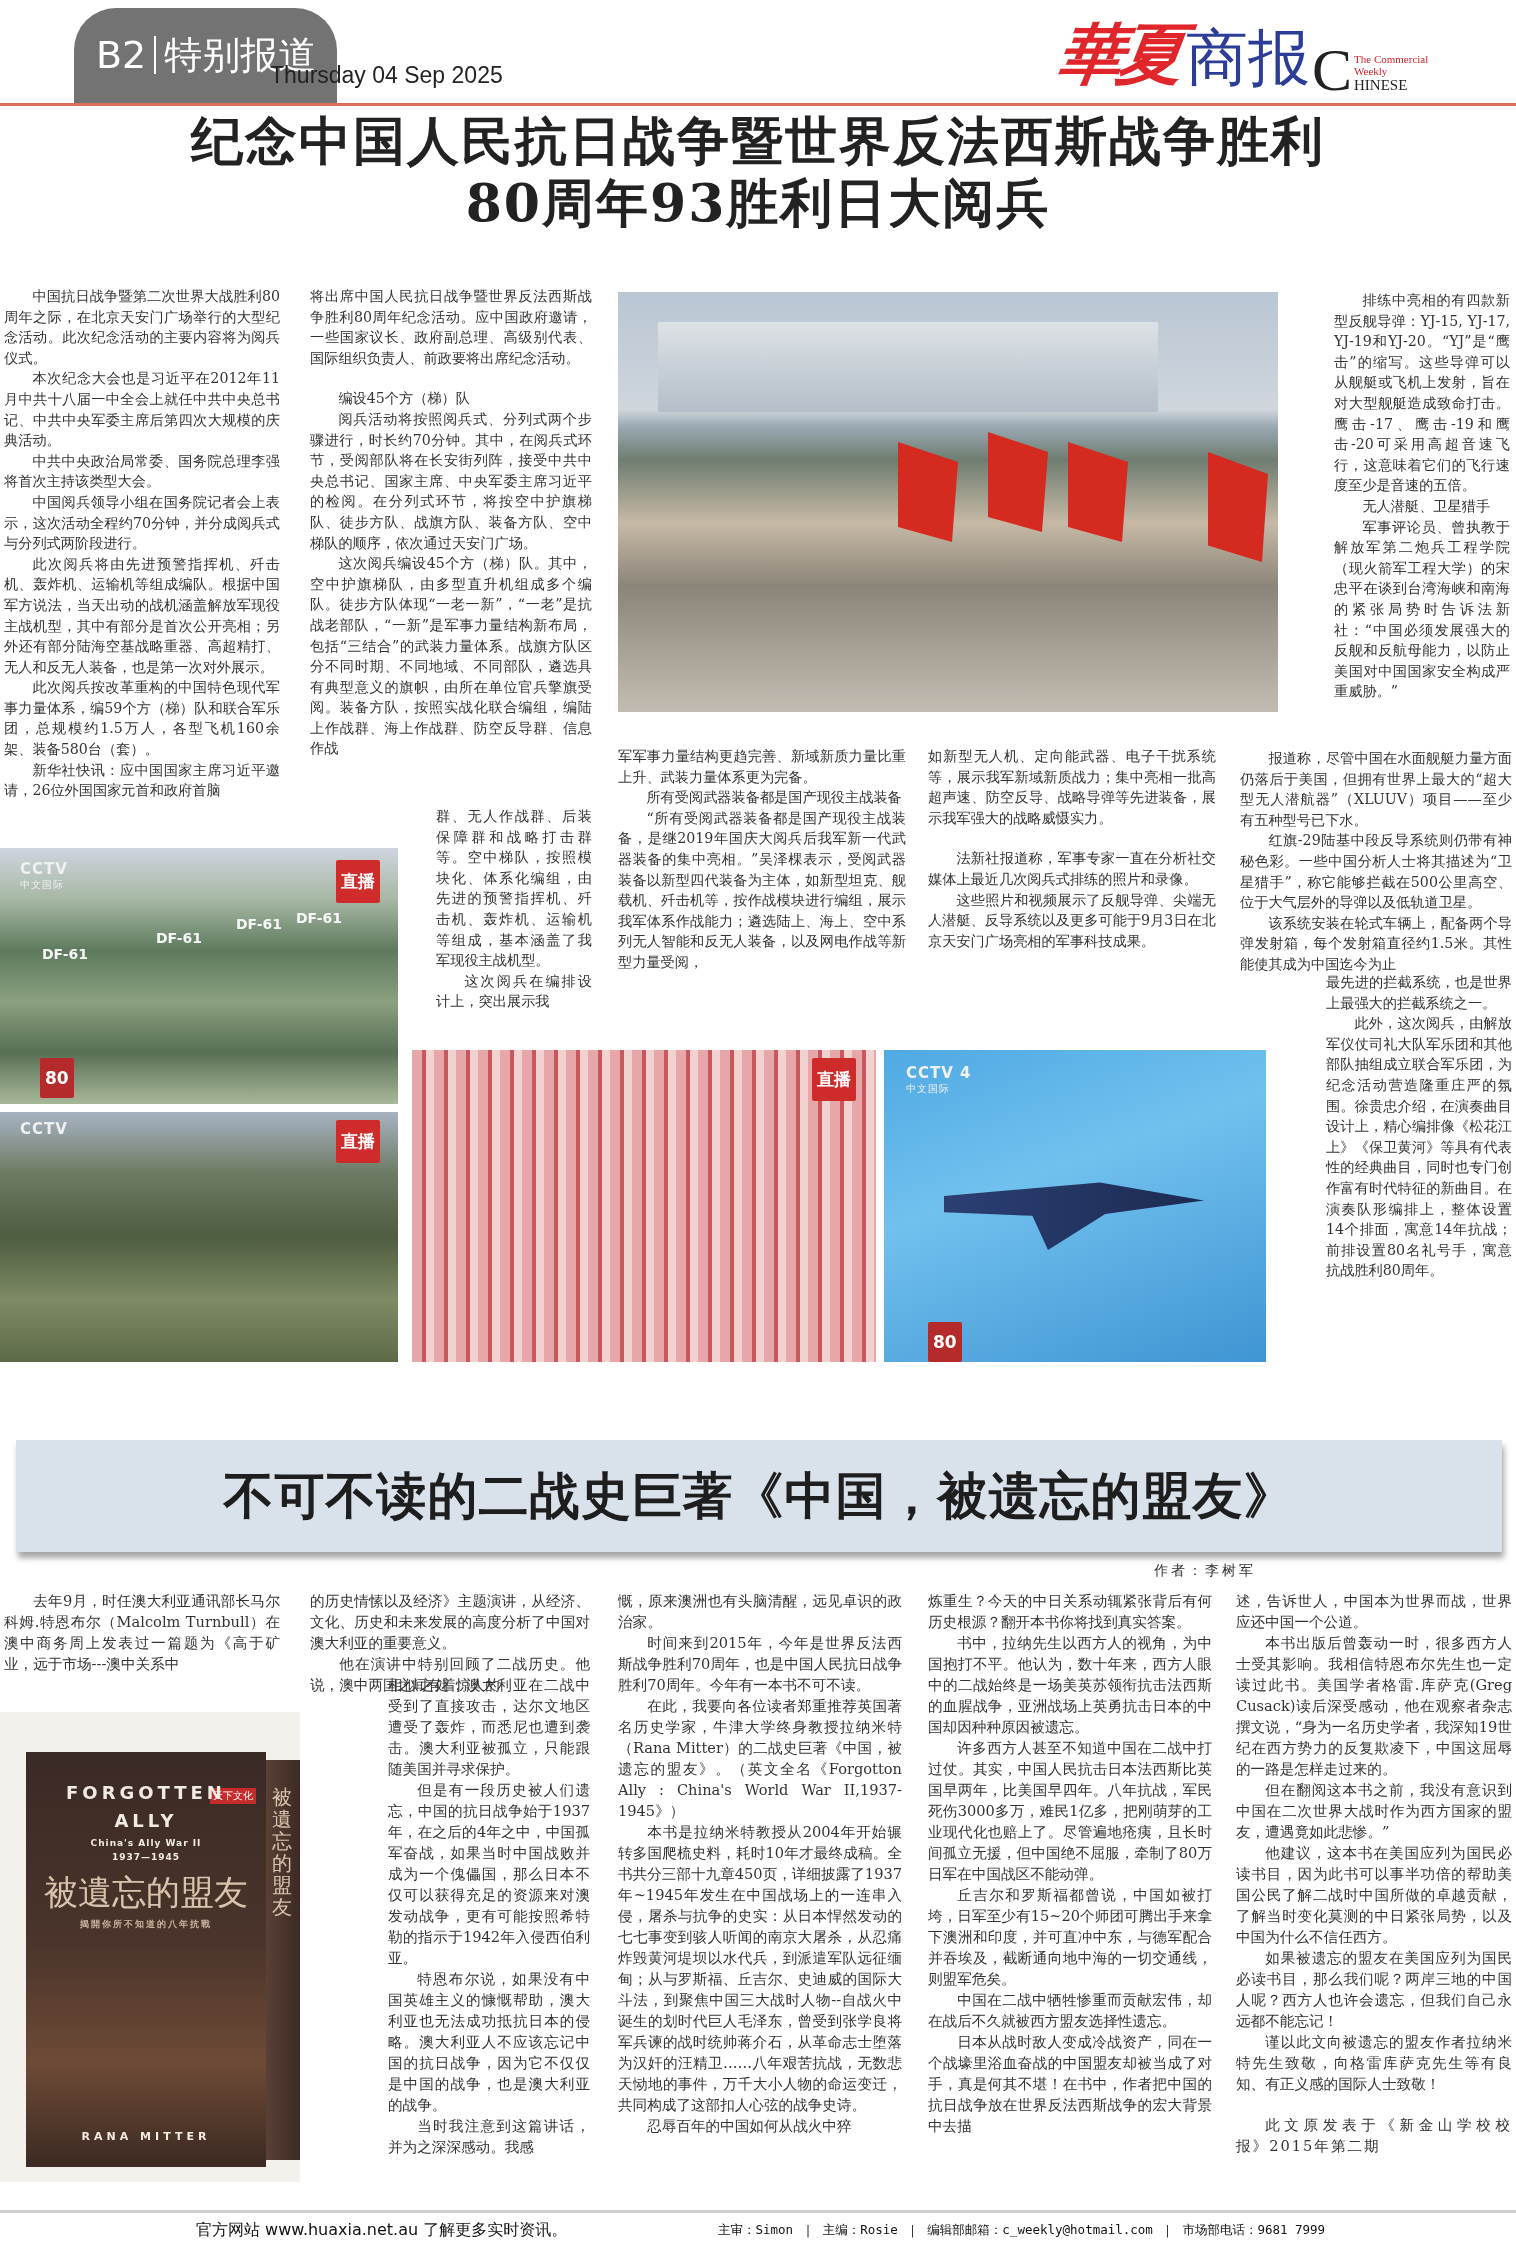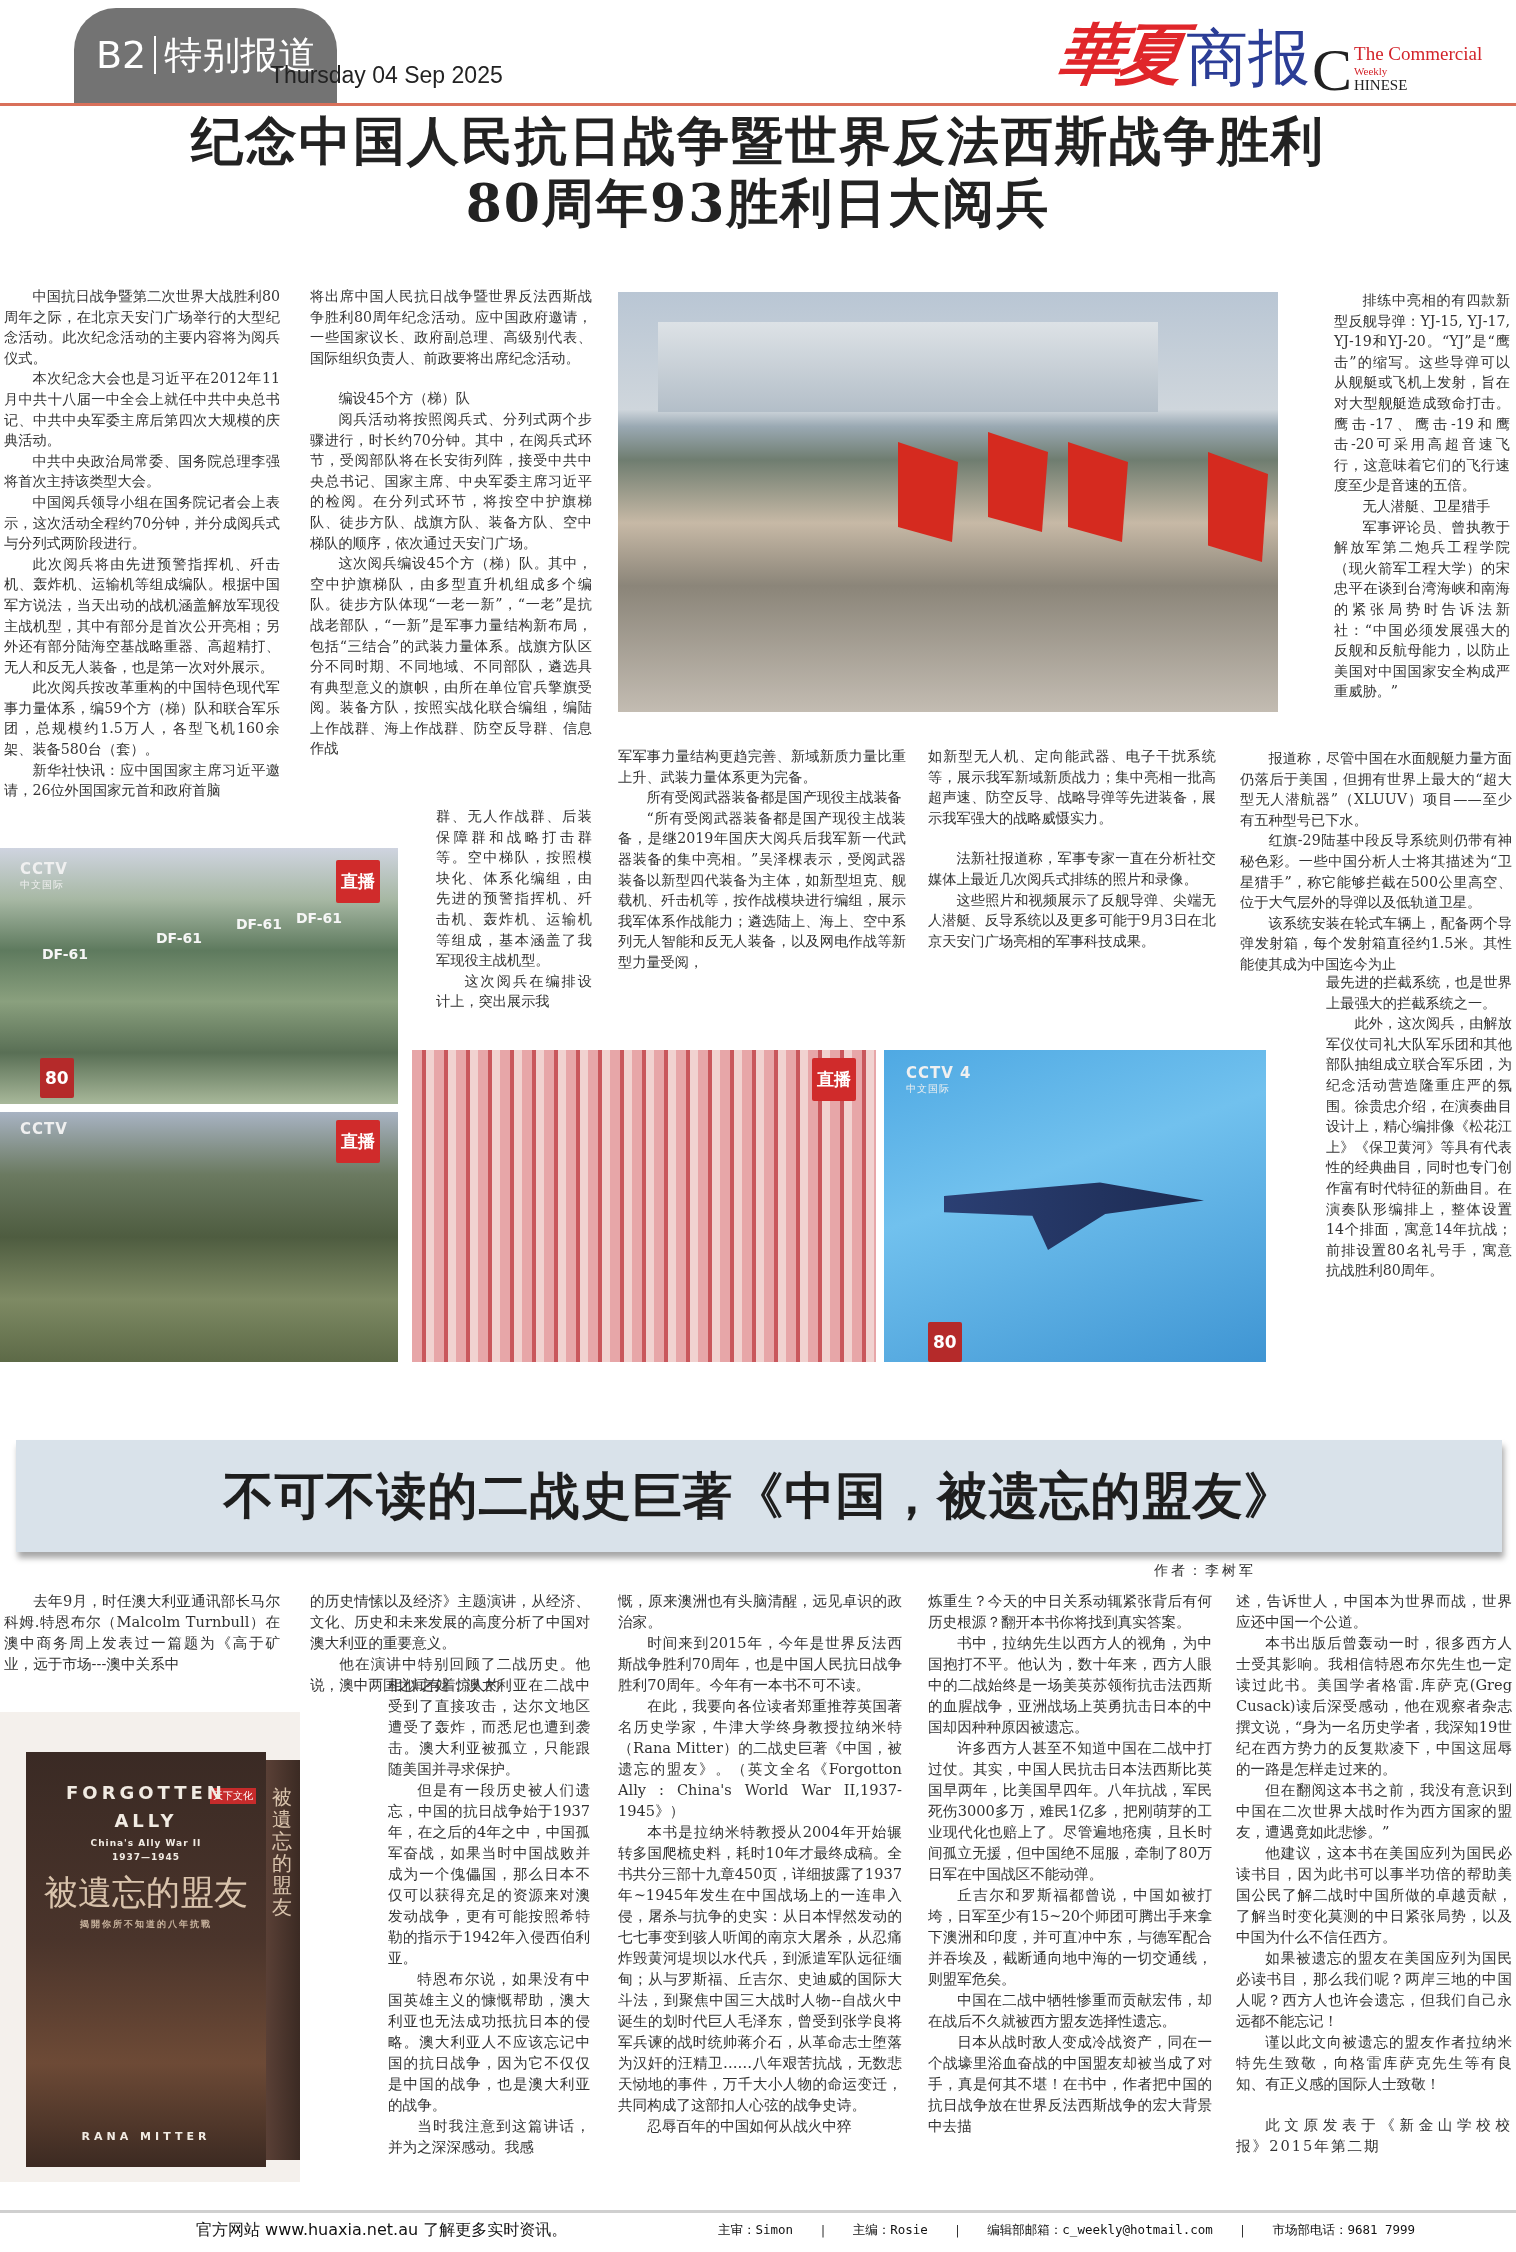--- a/index.html
+++ b/index.html
@@ -8,21 +8,21 @@
   .abs{position:absolute;}
   
   .section-tab{left:50px;top:8px;width:263px;height:96px;background:#737373;border-radius:42px 42px 0 0;color:#fff;font-family:"DejaVu Sans","Liberation Sans",sans-serif;font-size:38px;padding:22px 0 0 22px;white-space:nowrap;margin-left:24px;}
   .section-tab .sep{display:inline-block;width:2px;height:38px;background:#fff;margin:0 8px;vertical-align:-6px;}
   .date{left:270px;top:62px;font-family:"Liberation Sans","DejaVu Sans",sans-serif;font-size:23px;color:#222;}
   .masthead{left:1058px;top:12px;height:88px;display:flex;align-items:flex-end;}
   .mast-red{font-size:66px;color:#e0262a;font-weight:bold;font-style:italic;letter-spacing:-6px;font-family:"DejaVu Serif",serif;transform:skewX(-8deg);}
   .mast-blue{font-size:62px;color:#2b3d96;font-family:"DejaVu Serif",serif;margin-left:8px;margin-top:47px;}
   .mast-c{font-size:60px;color:#222;font-family:"Liberation Serif",serif;margin-left:2px;line-height:1;}
   .mast-en{display:flex;flex-direction:column;font-family:"Liberation Serif",serif;margin-left:2px;margin-bottom:6px;}
-  .mast-en .l1{color:#d3232a;font-size:19px;}
+  .mast-en .l1{color:#d3232a;font-size:11px;}
   .mast-en .l2{color:#d3232a;font-size:11px;}
   .mast-en .l3{color:#222;font-size:15px;}
   .top-rule{left:0;top:103px;width:1516px;height:3px;background:#d9705a;}
   .headline{left:0;top:110px;width:1516px;text-align:center;font-family:"DejaVu Serif",serif;font-weight:bold;font-size:52px;line-height:62px;color:#222;letter-spacing:2px;}
   
   .col{font-size:14.2px;line-height:20.6px;color:#333;text-align:justify;}
   .col p{text-indent:2em;}
   .col p.noind{text-indent:0;}
   .col p.sub{text-indent:2em;}
   .col .gap{height:20px;}
@@ -47,21 +47,21 @@
   .book-cn{position:absolute;left:0;width:240px;text-align:center;color:#d9c3ac;font-family:"DejaVu Serif",serif;font-size:34px;}
   .book-spine-cn{position:absolute;left:6px;top:26px;width:22px;color:#d9c3ac;font-size:20px;line-height:22px;font-family:"DejaVu Serif",serif;}
   .pub-badge{position:absolute;left:184px;top:36px;background:#c62b2b;color:#fff;font-size:10px;padding:1px 3px;}
   
   .banner{left:16px;top:1440px;width:1486px;height:112px;background:#d9e2ea;box-shadow:2px 6px 6px rgba(0,0,0,.35);}
   .banner-title{position:absolute;left:0;top:0;width:100%;height:100%;display:flex;align-items:center;justify-content:center;font-family:"DejaVu Serif",serif;font-weight:bold;font-size:50px;color:#1e1e1e;letter-spacing:1px;}
   .byline{left:1154px;top:1562px;font-size:14px;color:#333;letter-spacing:3px;}
   .col2{font-size:14.6px;line-height:21px;}
   .footer-rule{left:0;top:2210px;width:1516px;height:3px;background:#cfcfcf;}
   .footer-left{left:196px;top:2220px;font-family:"DejaVu Sans","Liberation Sans",sans-serif;font-size:16px;color:#111;}
-  .footer-right{left:718px;top:2222px;font-family:"DejaVu Sans Mono","Liberation Mono",monospace;font-size:12.5px;color:#111;display:flex;gap:26px;white-space:nowrap;align-items:center;}
+  .footer-right{left:718px;top:2222px;font-family:"DejaVu Sans Mono","Liberation Mono",monospace;font-size:12.5px;color:#111;display:flex;gap:11px;white-space:nowrap;align-items:center;}
   .footer-right .bar{color:#333;}
 </style>
 </head>
 <body>
 
 <div class="abs section-tab">
   <span>B2</span><span class="sep"></span><span>特别报道</span>
 </div>
 <div class="abs date">Thursday 04 Sep 2025</div>
 <div class="abs masthead">

